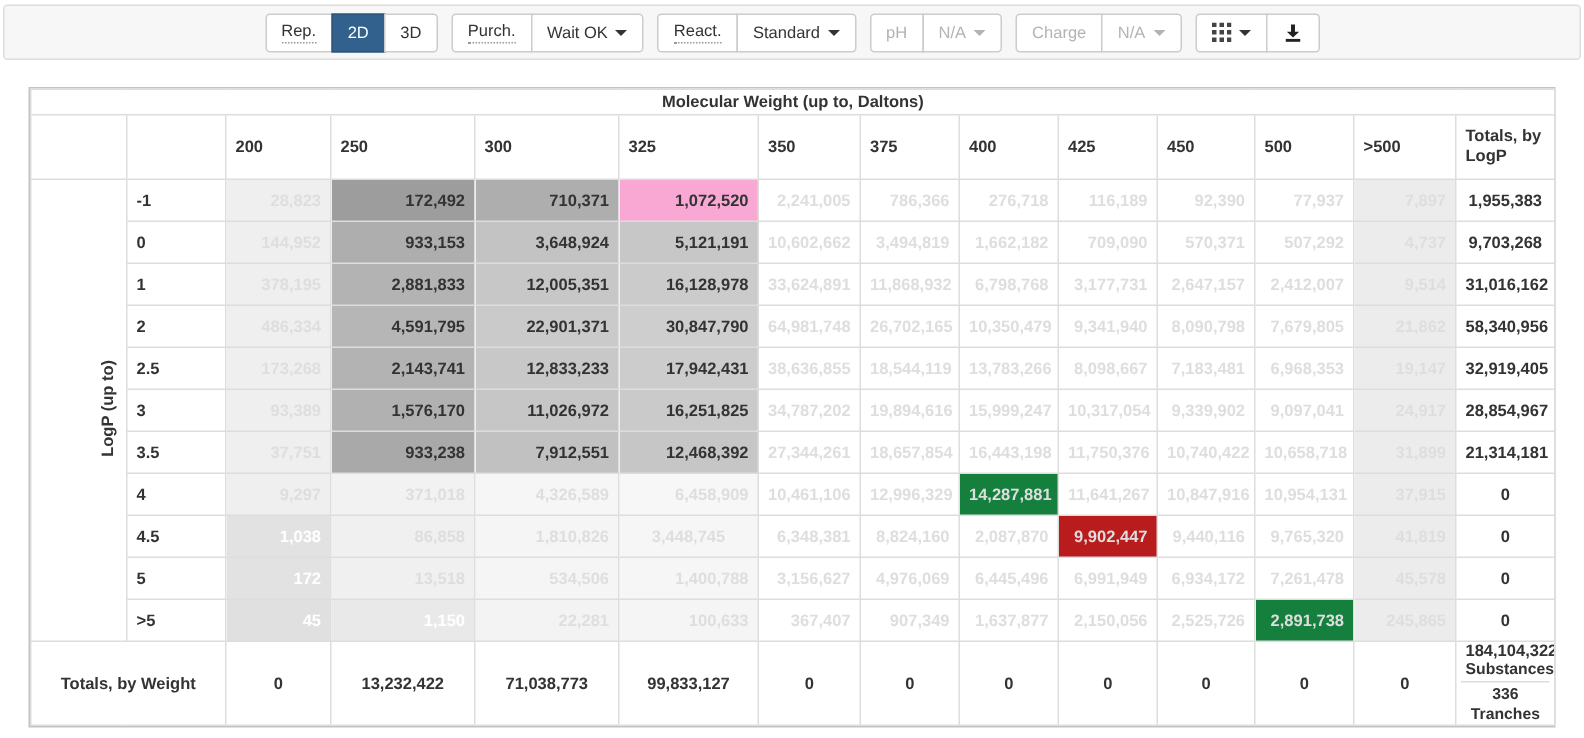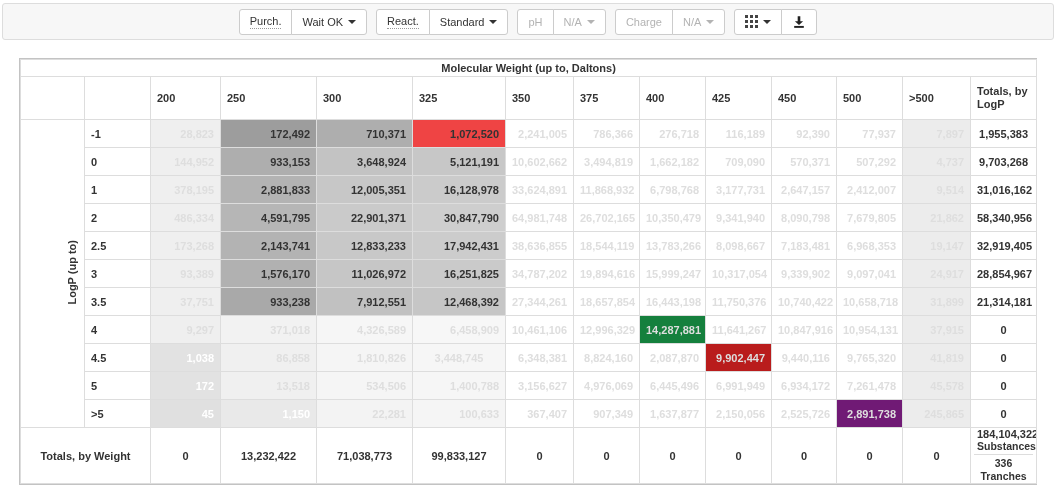--- a/index.html
+++ b/index.html
@@ -69,20 +69,31 @@
   .corner-num { font-weight:bold; font-size:11px; line-height:12px; text-align:left; }
   .corner-sub { font-size:10.5px; line-height:12px; text-align:center; }
   .corner-div { border-top:1px solid #ddd; margin:2px -3px; }
   .corner-tr  { font-size:10.5px; line-height:13px; text-align:center; }
   .corner-tr b { font-weight:bold; }
 </style>
 </head>
 <body>
 
 <div class="toolbar">
+  <div class="btn-group">
+    <button class="btn">
+        <span class="hint">Rep.</span>
+      </button>
+    <button class="btn active">
+        <span>2D</span>
+      </button>
+    <button class="btn">
+        <span>3D</span>
+      </button>
+  </div>
   <div class="btn-group">
     <button class="btn">
         <span class="hint">Purch.</span>
       </button>
     <button class="btn">
         <span>Wait OK</span>
         <span class="caret"></span>
       </button>
   </div>
   <div class="btn-group">
@@ -179,21 +190,21 @@
           <th class="totals-colhead">Totals, by LogP</th>
         </tr>
       </thead>
       <tbody>
         <tr>
           <td class="axis-cell" rowspan="11"><span class="axis-label">LogP (up to)</span></td>
           <td class="row-label">-1</td>
           <td class="data-cell fg-faint" style="background: rgb(239, 239, 239);">28,823</td>
           <td class="data-cell fg-dark" style="background: rgb(157, 157, 157);">172,492</td>
           <td class="data-cell fg-dark" style="background: rgb(174, 174, 174);">710,371</td>
-          <td class="data-cell fg-dark" style="background: #ef4444;">1,072,520</td>
+          <td class="data-cell fg-dark" style="background: #f9a8d4;">1,072,520</td>
           <td class="data-cell fg-faint" style="background: rgb(255, 255, 255);">2,241,005</td>
           <td class="data-cell fg-faint" style="background: rgb(255, 255, 255);">786,366</td>
           <td class="data-cell fg-faint" style="background: rgb(255, 255, 255);">276,718</td>
           <td class="data-cell fg-faint" style="background: rgb(255, 255, 255);">116,189</td>
           <td class="data-cell fg-faint" style="background: rgb(255, 255, 255);">92,390</td>
           <td class="data-cell fg-faint" style="background: rgb(255, 255, 255);">77,937</td>
           <td class="data-cell fg-faint" style="background: rgb(236, 236, 236);">7,897</td>
           <td class="row-total">1,955,383</td>
         </tr>
         <tr>
@@ -335,21 +346,21 @@
           <td class="row-label">&gt;5</td>
           <td class="data-cell fg-white" style="background: rgb(224, 224, 224);">45</td>
           <td class="data-cell fg-white" style="background: rgb(233, 233, 233);">1,150</td>
           <td class="data-cell fg-faint" style="background: rgb(243, 243, 243);">22,281</td>
           <td class="data-cell fg-faint" style="background: rgb(245, 245, 245);">100,633</td>
           <td class="data-cell fg-faint" style="background: rgb(255, 255, 255);">367,407</td>
           <td class="data-cell fg-faint" style="background: rgb(255, 255, 255);">907,349</td>
           <td class="data-cell fg-faint" style="background: rgb(255, 255, 255);">1,637,877</td>
           <td class="data-cell fg-faint" style="background: rgb(255, 255, 255);">2,150,056</td>
           <td class="data-cell fg-faint" style="background: rgb(255, 255, 255);">2,525,726</td>
-          <td class="data-cell fg-faint" style="background: #701a75;">2,891,738</td>
+          <td class="data-cell fg-faint" style="background: #15803d;">2,891,738</td>
           <td class="data-cell fg-faint" style="background: rgb(236, 236, 236);">245,865</td>
           <td class="row-total">0</td>
         </tr>
       </tbody>
       <tfoot>
         <tr class="totals-row">
           <td class="totals-label" colspan="2">Totals, by Weight</td>
           <td>0</td>
           <td>13,232,422</td>
           <td>71,038,773</td>

